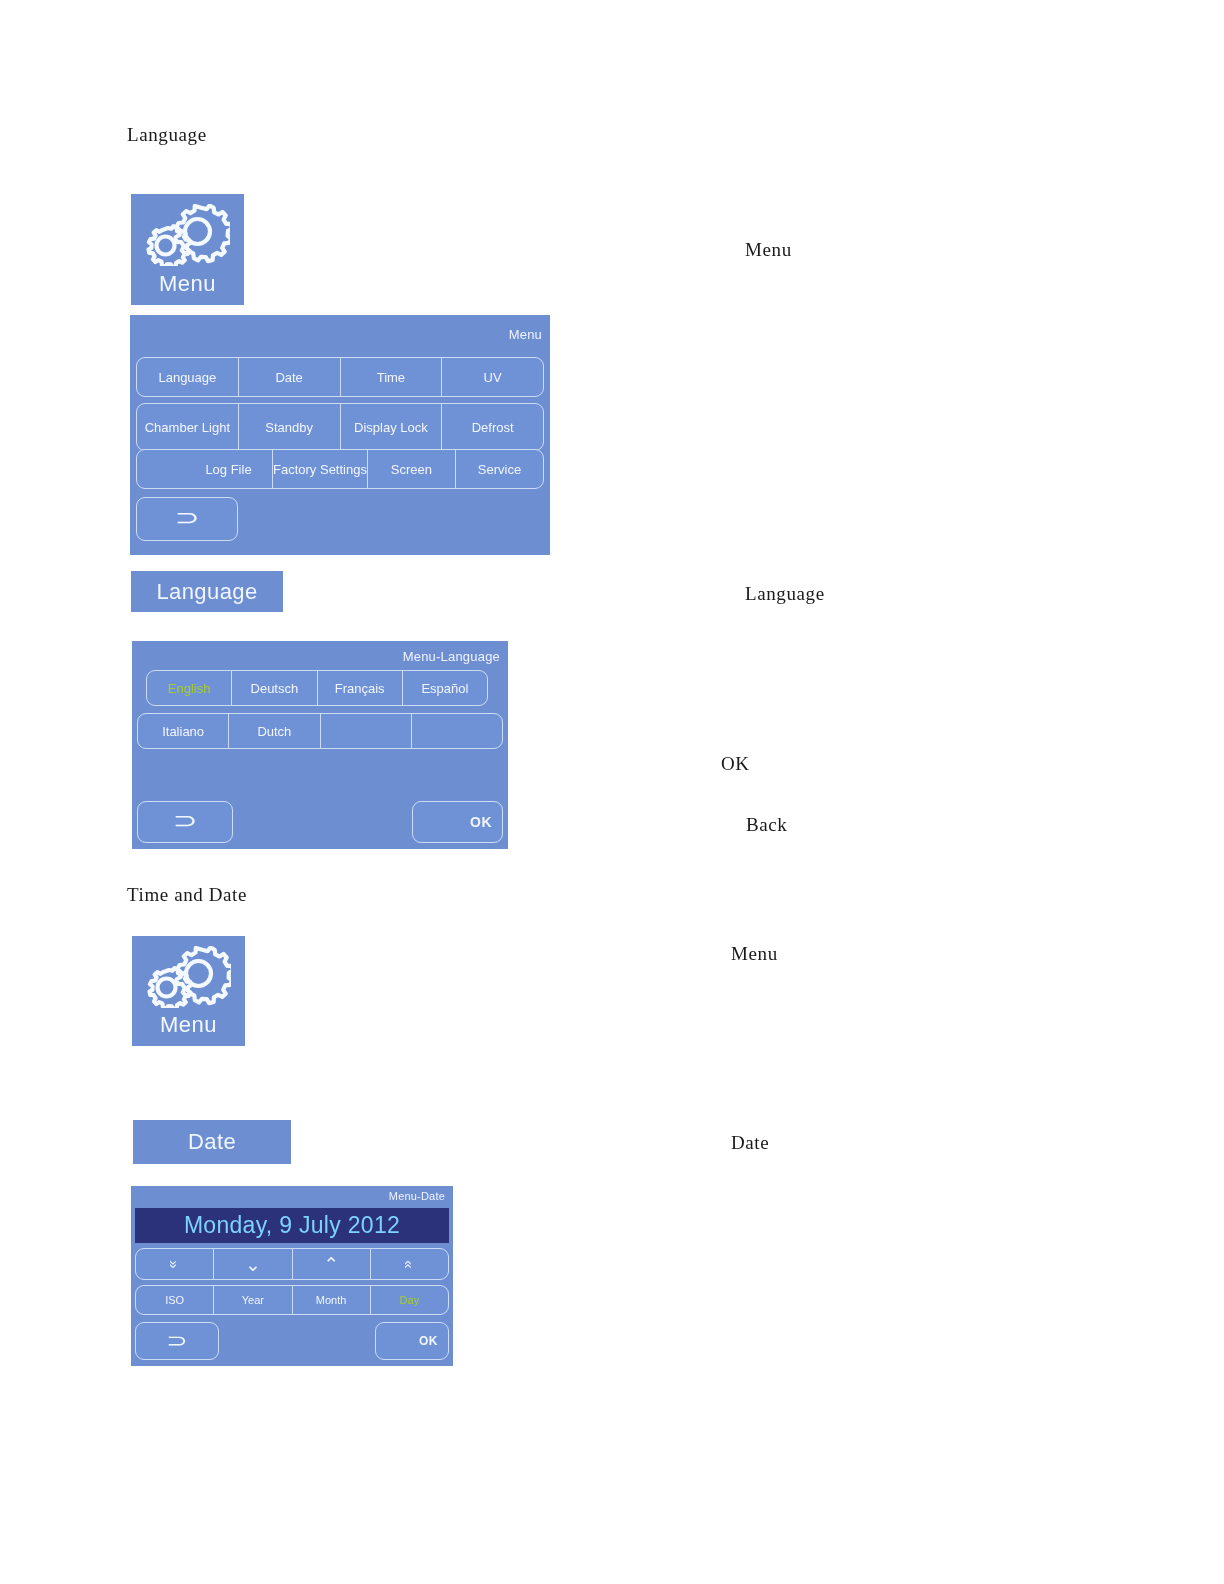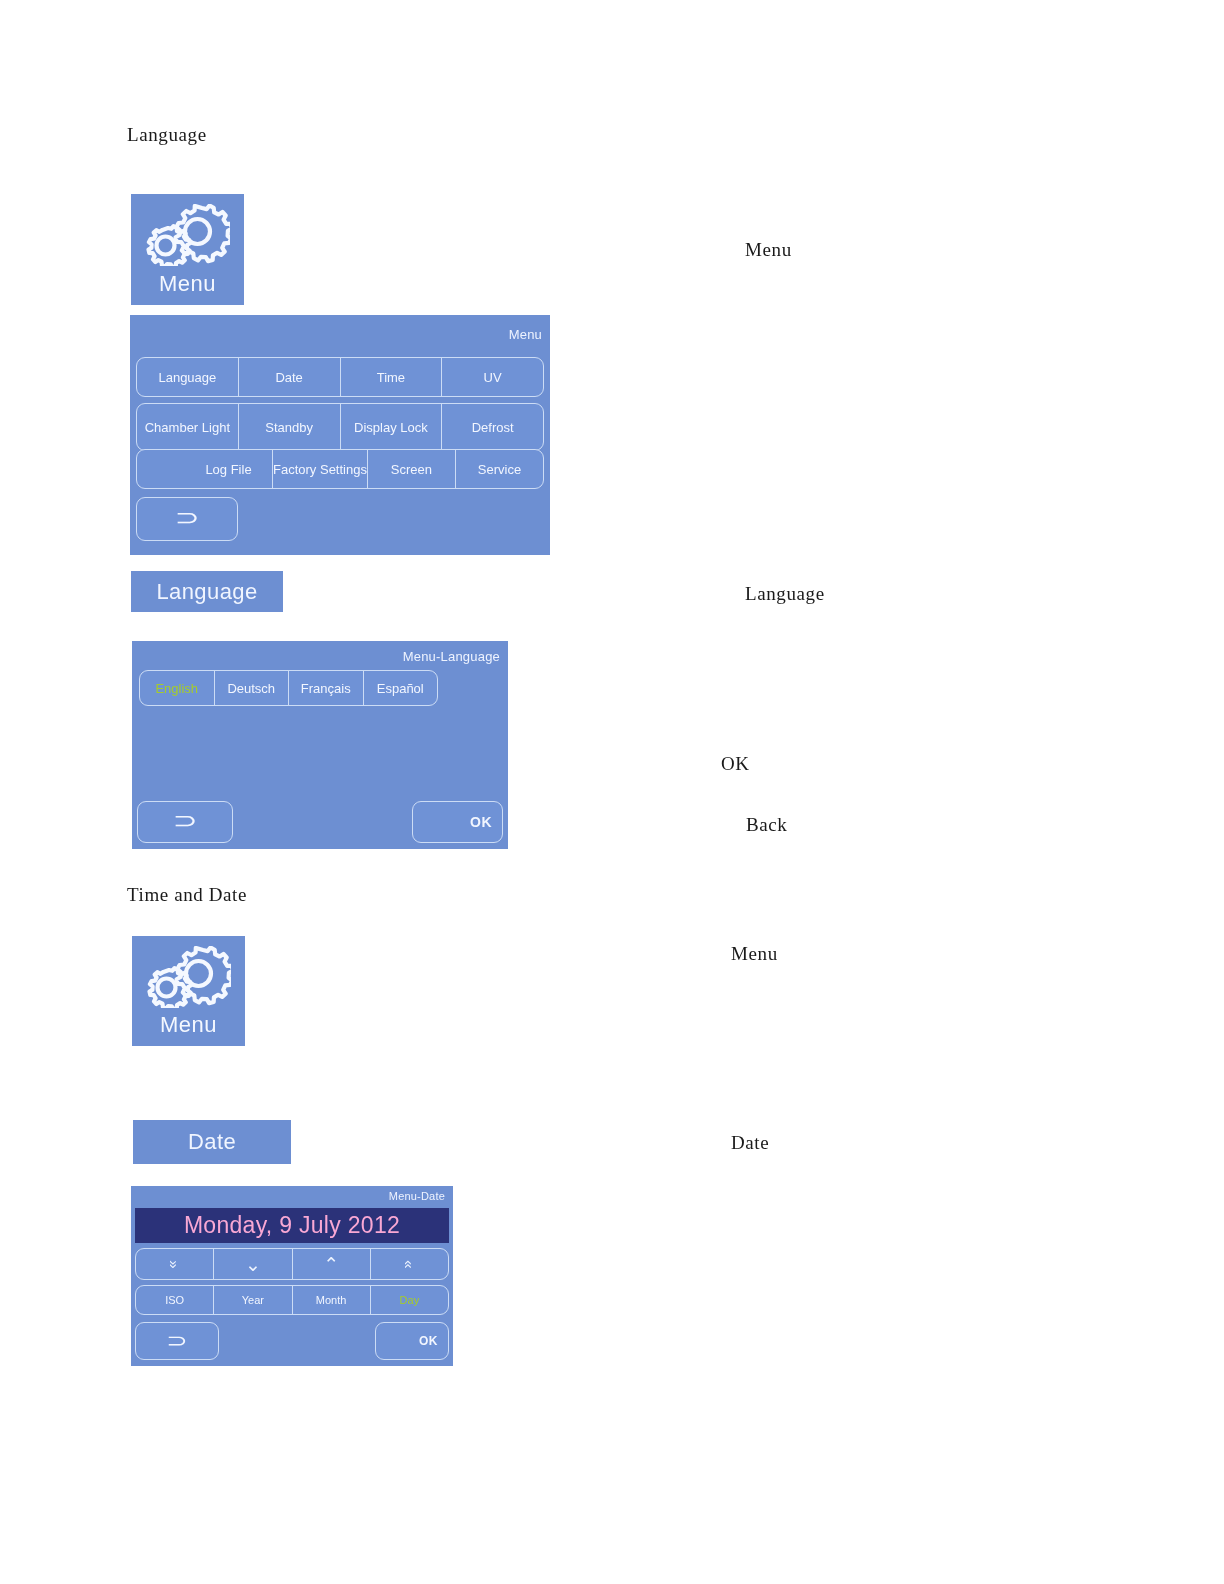--- a/index.html
+++ b/index.html
@@ -126,21 +126,21 @@
     box-sizing: border-box;
   }
 
   
   .date-band {
     position: absolute;
     background: #2b3279;
     display: flex;
     align-items: center;
     justify-content: center;
-    color: #f9a8d4;
+    color: #7dd3fc;
     font-size: 23px;
     letter-spacing: 0.3px;
     box-sizing: border-box;
     text-align: center;
   }
   .arrow-glyph {
     font-size: 15px;
     line-height: 1;
     color: #eef4ff;
   }
@@ -199,27 +199,33 @@
 
   <div class="soft-key" style="left:131px; top:571px; width:152px; height:41px;">
     <span>Language</span>
   </div>
 
   <div class="doc-text" style="left:745px; top:583px;">Language</div>
 
   <div class="screen" style="left:132px; top:641px; width:376px; height:208px;">
     <div class="screen-title" style="top:8px;">Menu-Language</div>
 
-    <div class="row" style="left:7px; top:29px; width:299px; height:36px;">
+    <div class="row" style="left:14px; top:29px; width:342px; height:36px;">
       <div class="cell sel">English</div>
       <div class="cell">Deutsch</div>
       <div class="cell">Français</div>
       <div class="cell">Español</div>
     </div>
 
+    <div class="row" style="left:5px; top:72px; width:366px; height:36px;">
+      <div class="cell">Italiano</div>
+      <div class="cell">Dutch</div>
+      <div class="cell blank"></div>
+      <div class="cell blank"></div>
+    </div>
 
 
     <div class="btn-back" style="left:5px; top:160px; width:96px; height:42px;">
       <span class="back-glyph">⊃</span>
     </div>
     <div class="btn-ok" style="left:280px; top:160px; width:91px; height:42px;">
       <span class="ok-label">OK</span>
     </div>
   </div>
 

